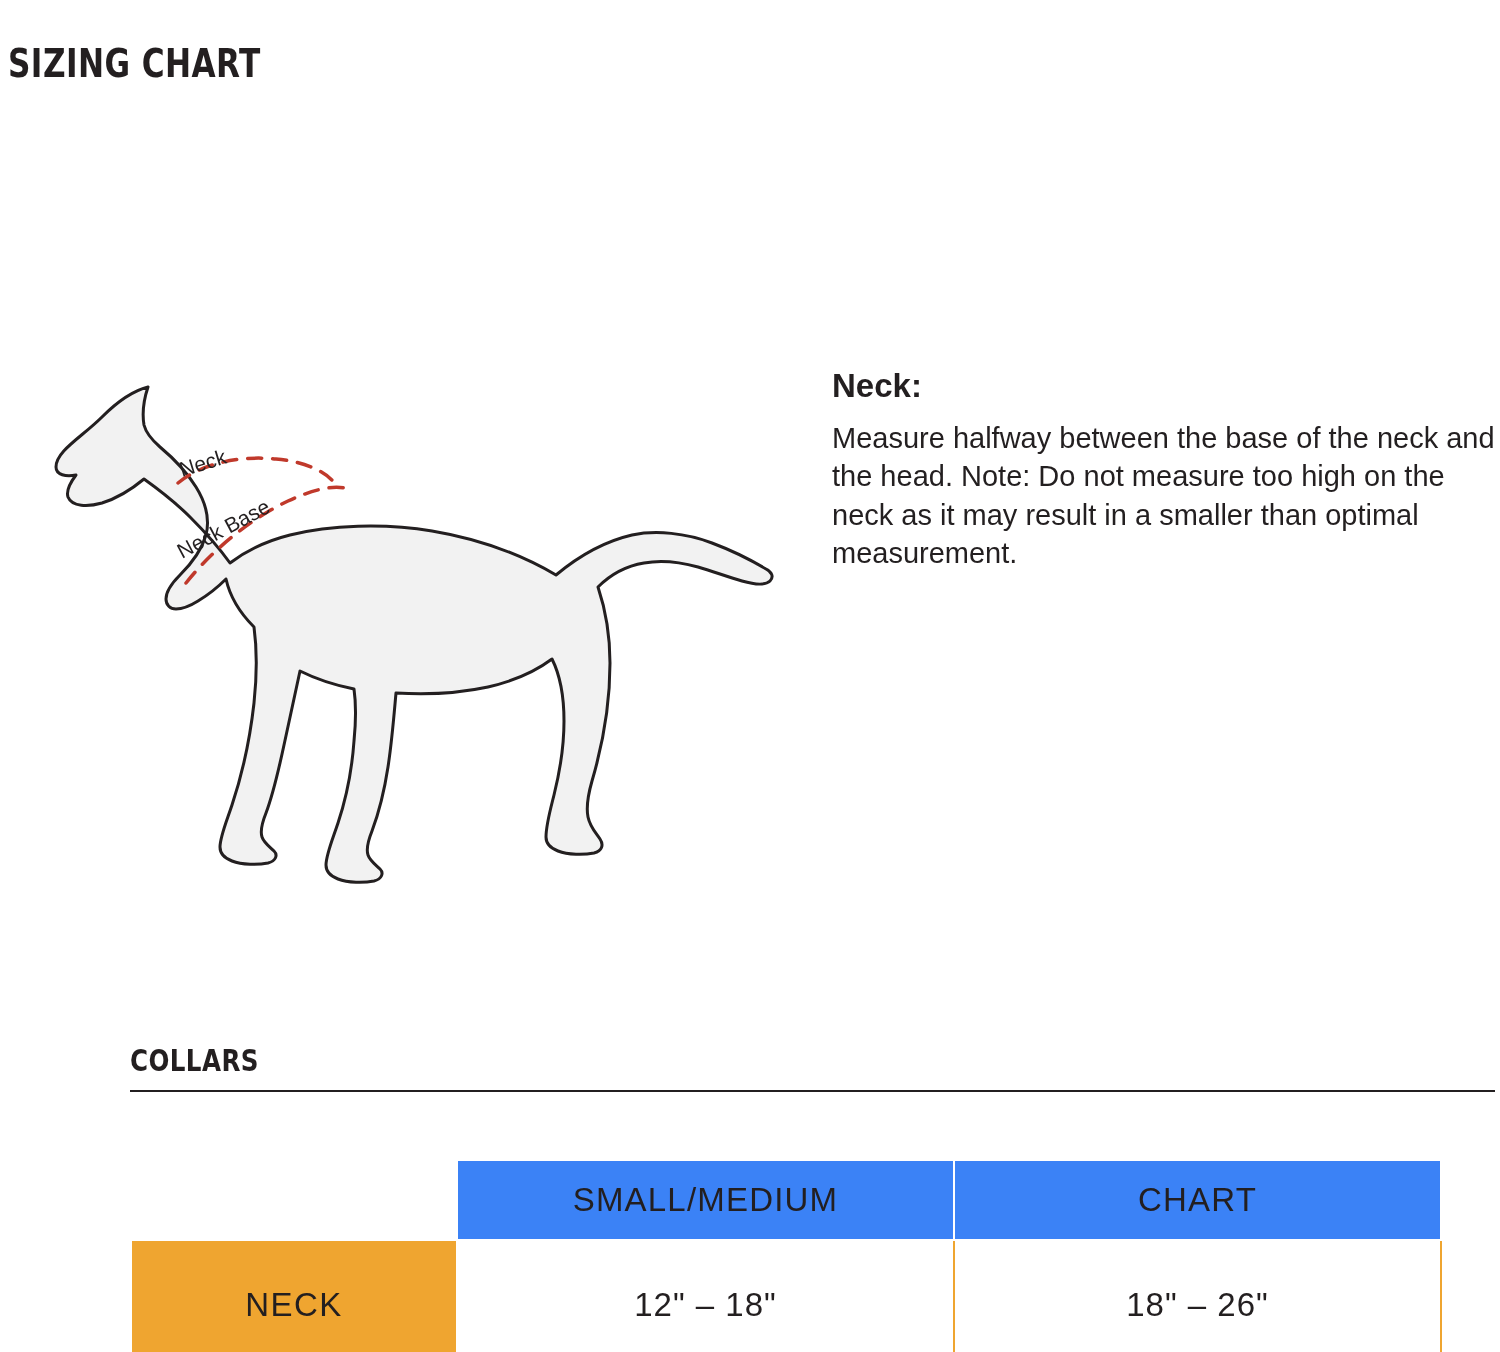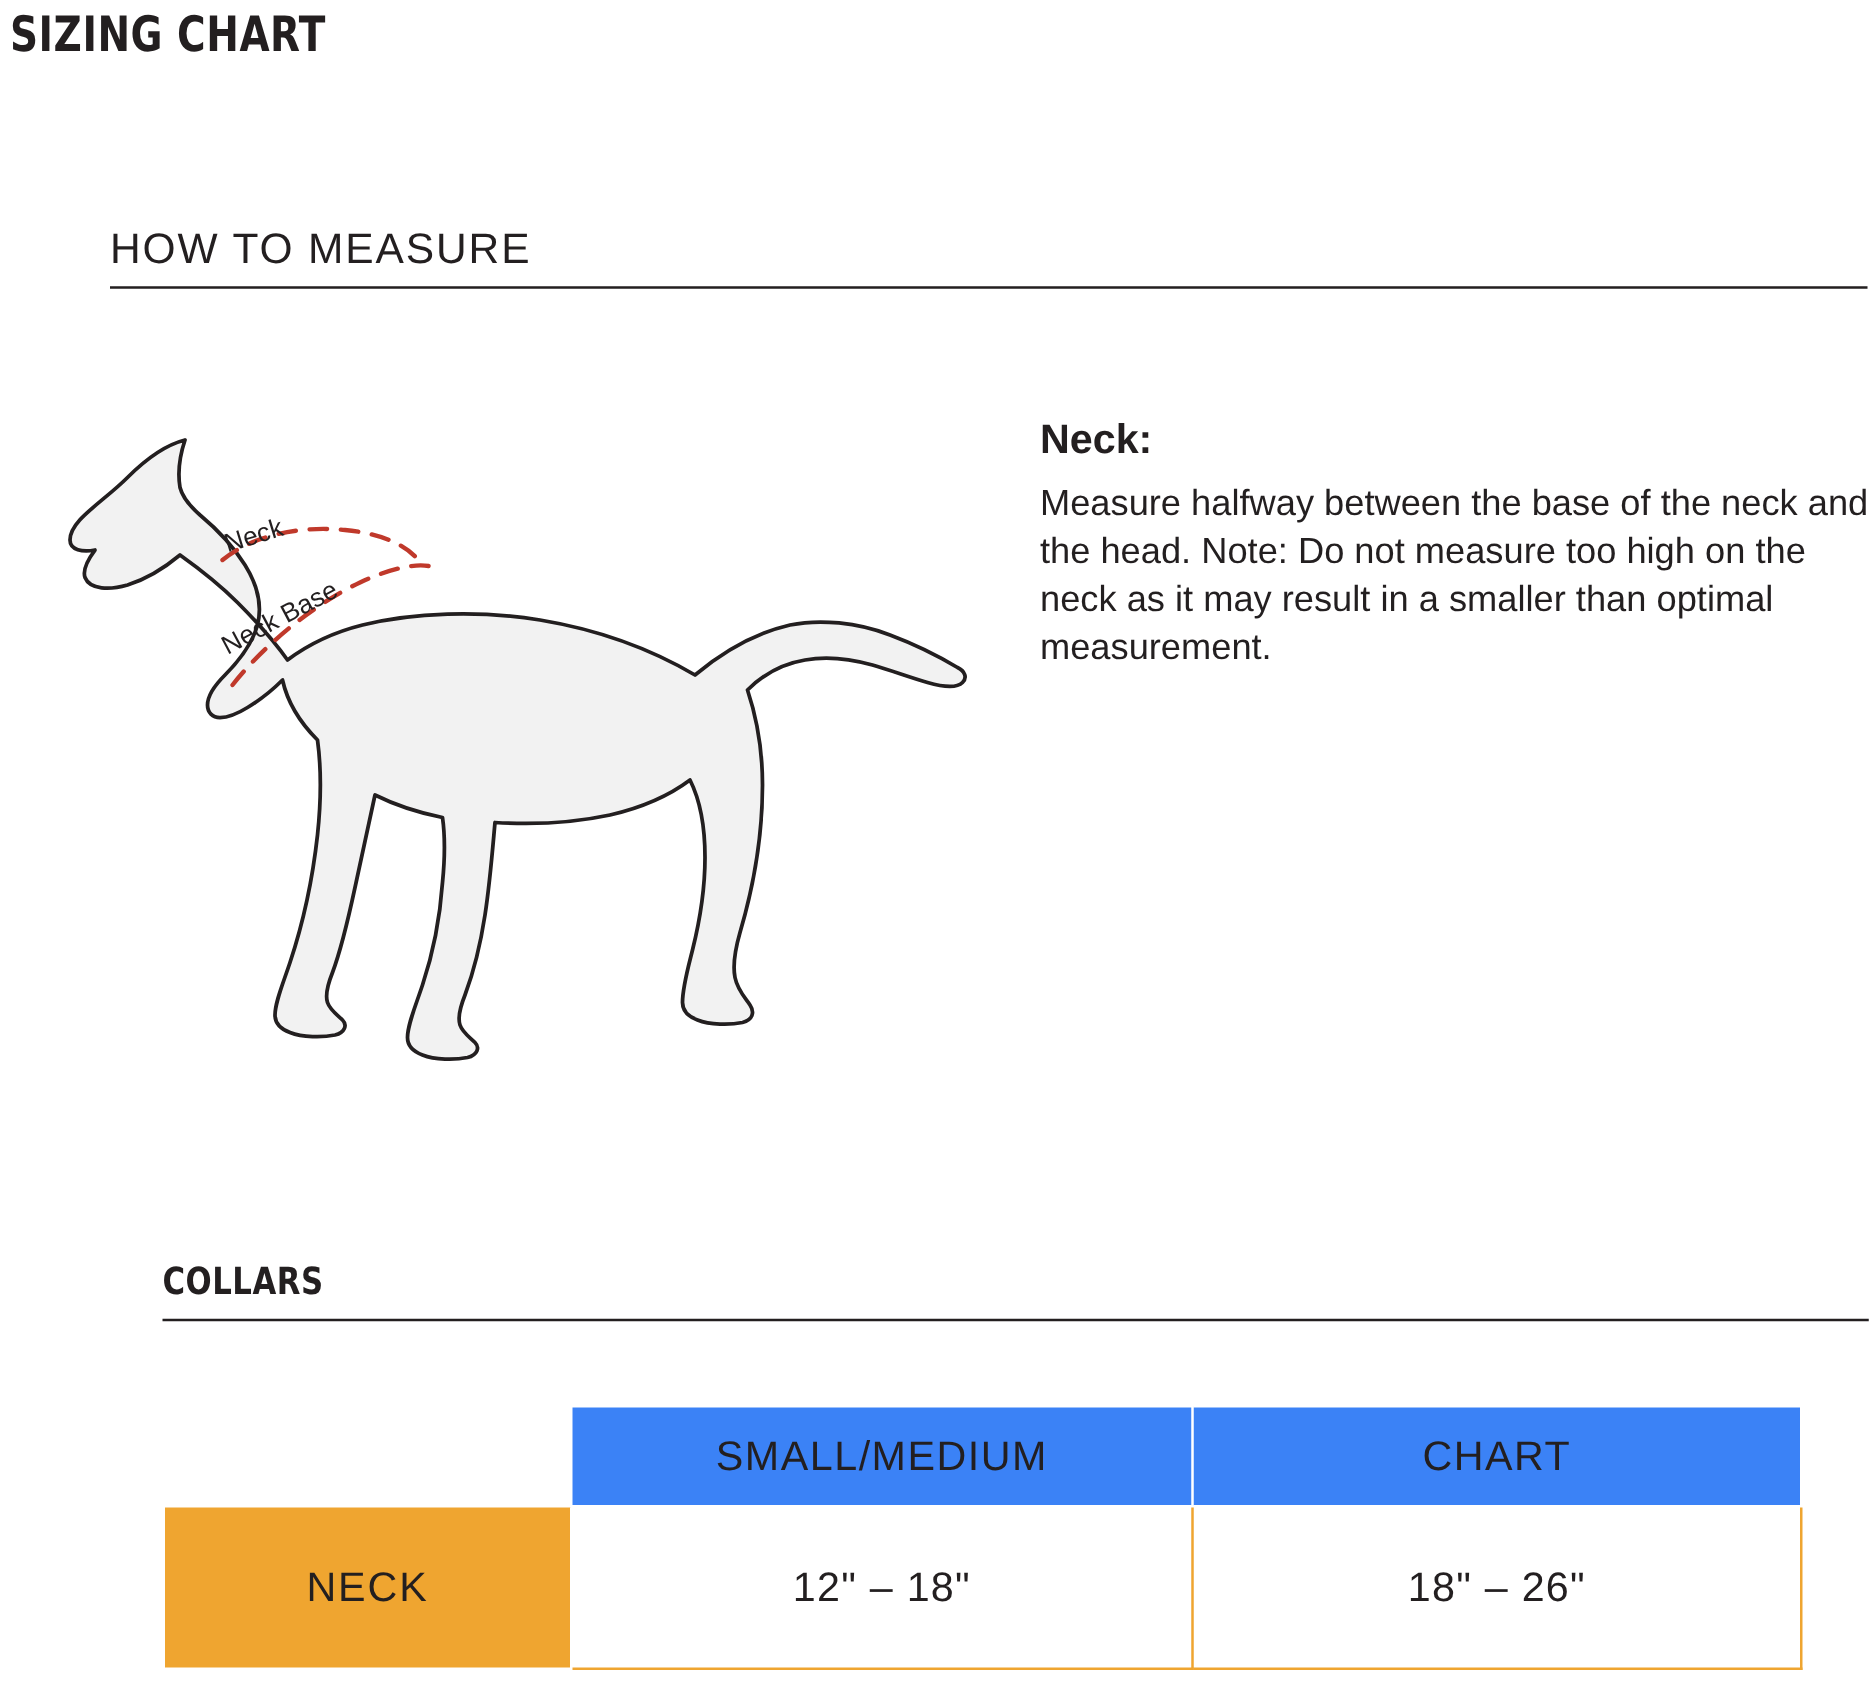--- a/index.html
+++ b/index.html
@@ -12,20 +12,21 @@
     height: 1352px;
     position: relative;
     font-family: "Liberation Sans", sans-serif;
     color: #231f20;
     overflow: hidden;
   }
 
   .page {
     position: absolute;
     inset: 0;
+    margin-top: 35px;
   }
 
   
   .main-title {
     position: absolute;
     left: 8px;
     top: 6px;
     font-family: "DejaVu Sans", sans-serif;
     font-weight: 700;
     font-size: 39px;
@@ -169,24 +170,20 @@
   .w-mid  { width: 495px; }
   .w-right{ width: 485px; }
 </style>
 </head>
 <body>
 
 <div class="page">
 
   <div class="main-title">SIZING CHART</div>
 
-  <div class="section-how">
-    <div class="section-how-title">HOW TO MEASURE</div>
-    <div class="rule"></div>
-  </div>
 
   <div class="dog-wrap">
     <svg width="760" height="530" viewBox="0 0 760 530" xmlns="http://www.w3.org/2000/svg">
       <g>
         <path fill="#F2F2F2" stroke="#231F20" stroke-width="3" stroke-linejoin="round" stroke-linecap="round" d="M108,32
              C 92,36 76,48 62,62
              C 42,82 16,96 16,112
              C 16,120 26,122 36,120
              C 30,128 26,136 28,142
              C 32,152 48,152 62,148

